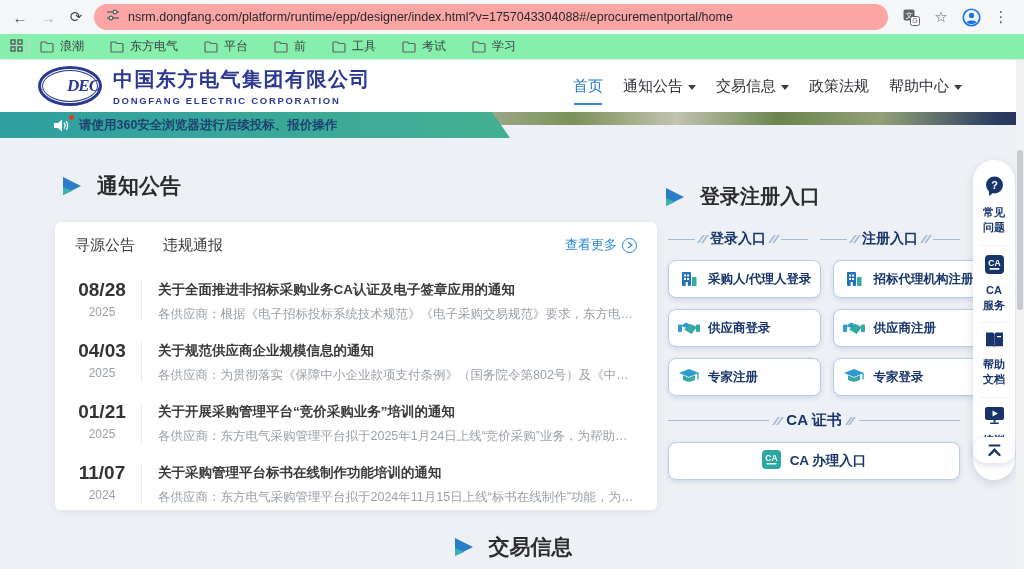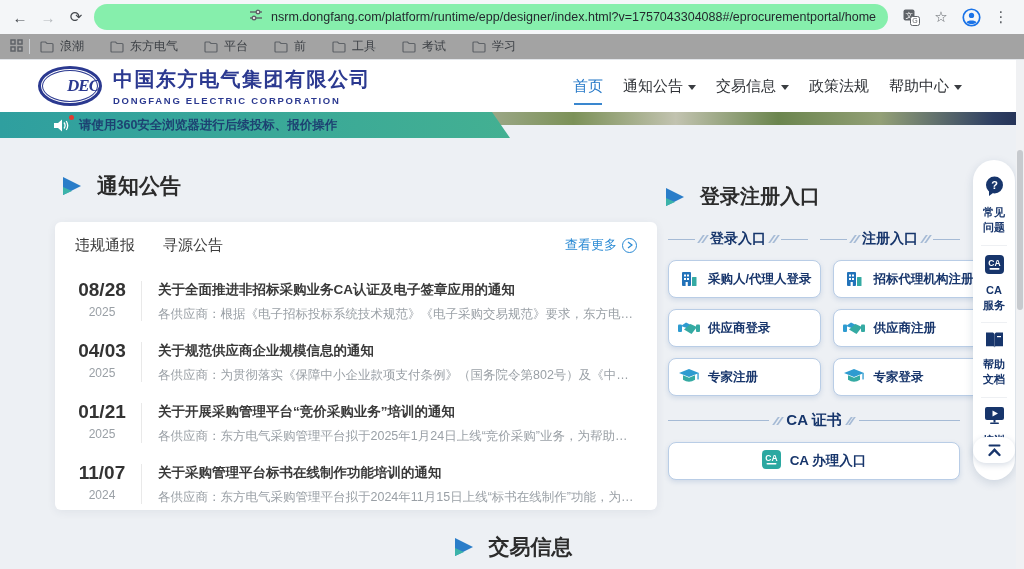--- a/index.html
+++ b/index.html
@@ -3,26 +3,26 @@
 <meta charset="utf-8">
 <style>
   * { margin:0; padding:0; box-sizing:border-box; }
   body { font-family:"Liberation Sans","DejaVu Sans",sans-serif; background:#fff; }
   .screen { position:relative; width:1024px; height:569px; background:#edf0f4; overflow:hidden; }
 
   
   .chrome-toolbar { position:absolute; top:0; left:0; right:0; height:34px; background:#f4f6f8; display:flex; align-items:center; padding:0 6px; }
   .nav-glyph { width:28px; text-align:center; font-size:15px; color:#45494e; cursor:pointer; }
   .nav-glyph.disabled { color:#b4b8bc; }
-  .omnibox { flex:1; height:26px; background:#86efac; border-radius:14px; margin:0 10px 0 4px; display:flex; align-items:center; padding:0 12px; gap:8px;justify-content:flex-end; }
+  .omnibox { flex:1; height:26px; background:#fca5a5; border-radius:14px; margin:0 10px 0 4px; display:flex; align-items:center; padding:0 12px; gap:8px; }
   .omnibox-url { font-size:12.5px; color:#24292e; white-space:nowrap; overflow:hidden; }
   .toolbar-right { display:flex; align-items:center; gap:4px; padding-right:4px; }
   .toolbar-icon { width:26px; text-align:center; font-size:15px; color:#5f6368; cursor:pointer; display:flex; justify-content:center; align-items:center; height:26px; }
 
-  .bookmarks-bar { position:absolute; top:34px; left:0; right:0; height:26px; background:#a3a3a3; border-bottom:1px solid #e2e5e9; display:flex; align-items:center; padding:0 10px; }
+  .bookmarks-bar { position:absolute; top:34px; left:0; right:0; height:26px; background:#86efac; border-bottom:1px solid #e2e5e9; display:flex; align-items:center; padding:0 10px; }
   .bm-divider { width:1px; height:15px; background:#ccd0d4; margin:0 10px 0 6px; }
   .bookmark { display:flex; align-items:center; gap:6px; margin-right:26px; font-size:12px; color:#3b3f44; cursor:pointer; }
 
   
   .site-header { position:absolute; top:60px; left:0; right:0; height:52px; background:#fff; }
   .logo-wrap { position:absolute; left:38px; top:6px; display:flex; align-items:center; gap:11px; cursor:pointer; }
   .logo-oval { position:relative; width:64px; height:40px; border:3px solid #2b3990; border-radius:50%; display:flex; align-items:center; justify-content:flex-end; }
   .logo-oval::after { content:""; position:absolute; inset:1px; border:1px solid #2b3990; border-radius:50%; }
   .logo-text { font-family:"Liberation Serif",serif; font-style:italic; font-weight:bold; font-size:17px; color:#2b3990; letter-spacing:-1px; }
   .company-cn { font-size:20px; font-weight:bold; color:#2b3990; letter-spacing:1.5px; }
@@ -238,22 +238,22 @@
   <div class="section-head notices-head">
     <svg width="23" height="18" viewBox="0 0 23 18">
         <polygon points="3,0 21,9 3,18" fill="#2a7dc9"></polygon>
         <polygon points="3,10 12,14 3,18" fill="#3bb3a9"></polygon>
       </svg>
     <span>通知公告</span>
   </div>
 
   <div class="notice-card">
     <div class="tabs-row">
+      <div class="tab"><span>寻源公告</span></div>
       <div class="tab"><span>违规通报</span></div>
-      <div class="tab"><span>寻源公告</span></div>
       <div class="view-more">
         <span>查看更多</span>
         <span class="vm-circle">
             <svg width="6" height="8" viewBox="0 0 6 8">
               <path d="M1 1 L5 4 L1 7" stroke="#2a8ad4" stroke-width="1.3" fill="none"></path>
             </svg>
           </span>
       </div>
     </div>
     <div class="notice-list">

